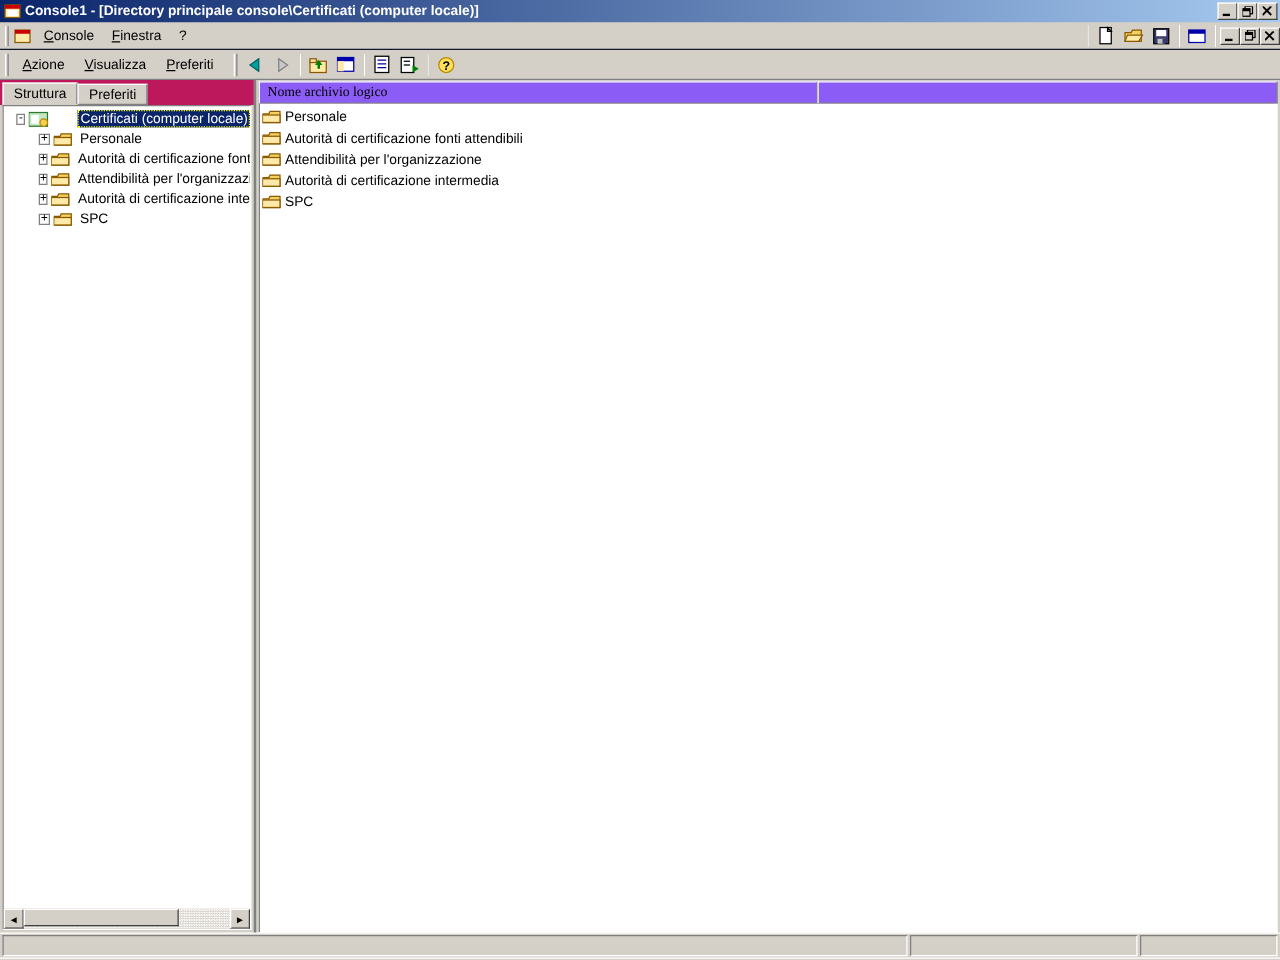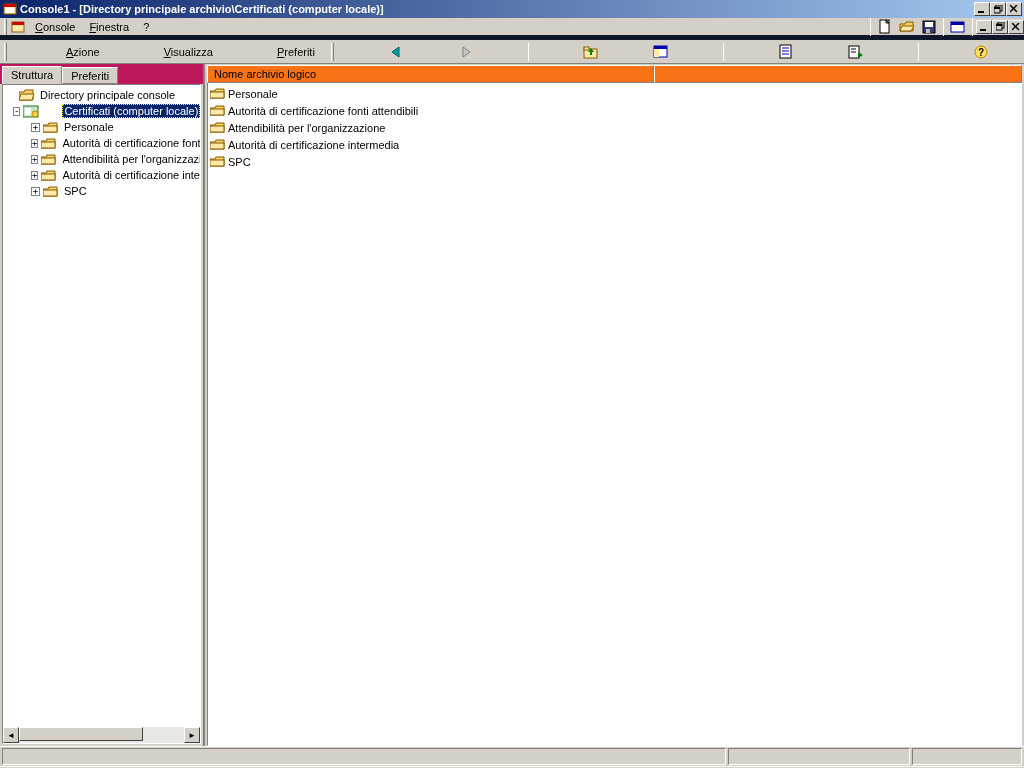--- a/index.html
+++ b/index.html
@@ -2,71 +2,71 @@
 <html><head>
 <meta charset="utf-8">
 <style>
 * { box-sizing: border-box; margin: 0; padding: 0; }
 html, body { width: 1024px; height: 768px; overflow: hidden; font-family: Tahoma, "MS Sans Serif", sans-serif; font-size: 11px; background: #d4d0c8; }
 .titlebar { height: 18px; background: linear-gradient(to right, #0a246a 0%, #a6caf0 100%); color: #fff; display: flex; align-items: center; padding: 0 2px; }
 .titlebar .icon { margin: 0 3px 0 1px; }
 .titlebar .title { font-weight: bold; flex: 1; white-space: nowrap; overflow: hidden; }
 .titlebar .winbtns { display: flex; gap: 0; }
 .winbtn { width: 16px; height: 14px; background: #d4d0c8; border: 1px solid; border-color: #fff #404040 #404040 #fff; display: flex; align-items: center; justify-content: center; font-family: Marlett, Arial; font-size: 9px; color: #000; cursor: default; }
-.menubar { height: 22px; background: #d4d0c8; display: flex; align-items: center; border-bottom: 5px solid #0f172a; padding-left: 4px; }
+.menubar { height: 22px; background: #d4d0c8; display: flex; align-items: center; border-bottom: 1px solid #0f172a; padding-left: 4px; }
 .menubar .grip { width: 3px; height: 16px; border-left: 1px solid #fff; border-right: 1px solid #808080; margin-right: 4px; }
 .menubar .icon { margin-right: 3px; }
 .menu-item { padding: 2px 7px; cursor: default; }
 .menu-item u { text-decoration: underline; }
 .menubar .spacer { flex: 1; }
 .tbbtn { width: 22px; height: 20px; display: flex; align-items: center; justify-content: center; cursor: default; }
 .tbsep { width: 1px; height: 18px; background: #808080; border-right: 1px solid #fff; margin: 0 3px; }
 .toolbar2 { height: 24px; background: #d4d0c8; display: flex; align-items: center; border-bottom: 1px solid #808080; }
-.toolbar2 .section { display: flex; align-items: center; height: 100%; padding: 0 4px; gap: 48px; }
+.toolbar2 .section { display: flex; align-items: center; height: 100%; padding: 0 4px; }
 .toolbar2 .section .grip { width:3px; height:18px; border-left:1px solid #fff; border-right:1px solid #808080; margin-right:3px;}
 .toolbar2 .menu-item { padding: 3px 8px; }
 .mainarea { height: 682px; display: flex; background: #d4d0c8; }
 .leftpane { width: 205px; display: flex; flex-direction: column; border-right: 2px solid #808080; }
 .tabs { height: 20px; display: flex; align-items: flex-end; padding-left: 2px; background:#be185d; }
 .tab { padding: 2px 8px; border: 1px solid; border-color: #fff #808080 #d4d0c8 #fff; background: #d4d0c8; position: relative; cursor: default; }
 .tab.inactive { height: 17px; border-bottom-color: #808080; background:#d4d0c8; margin-top:2px;}
 .tree { flex: 1; background: #fff; border: 1px solid; border-color: #808080 #fff #fff #808080; margin: 0 2px 2px 2px; overflow: hidden; padding-top: 2px; position: relative; }
 .tree-row { display: flex; align-items: center; height: 16px; white-space: nowrap; cursor: default; }
 .tree-row .pm { width: 9px; height: 9px; border: 1px solid #808080; background: #fff; display: flex; align-items: center; justify-content: center; font-size: 9px; line-height: 7px; color: #000; margin-right: 3px; font-family: monospace; }
 .tree-row .spacer-pm { width: 11px; margin-right: 3px; }
 .tree-row .fold { margin-right: 3px; flex-shrink: 0; }
 .tree-row .lbl { padding: 1px 2px; }
 .tree-row .lbl.sel { background: #0a246a; color: #fff; border: 1px dotted #ff0; padding: 0 1px; margin-left: 20px; }
 .tree-scroll-h { position: absolute; bottom: 0; left: 0; right: 0; height: 16px; background: #d4d0c8; display: flex; }
 .sbtn { width: 16px; height: 16px; background: #d4d0c8; border: 1px solid; border-color: #fff #404040 #404040 #fff; display:flex; align-items:center; justify-content:center; font-size:8px;}
 .strack { flex: 1; background: repeating-conic-gradient(#fff 0% 25%, #d4d0c8 0% 50%) 50% / 2px 2px; position:relative; }
 .sthumb { height:14px; background:#d4d0c8; border: 1px solid; border-color: #fff #404040 #404040 #fff; position:absolute; top:0;}
 .rightpane { flex: 1; display: flex; flex-direction: column; padding: 0 2px; }
 .listhdr { height: 18px; display: flex; margin-top: 1px; }
-.listhdr .col { background: #f97316; border: 1px solid; border-color: #fff #808080 #808080 #fff; padding: 2px 6px; cursor: default; }
+.listhdr .col { background: #8b5cf6; border: 1px solid; border-color: #fff #808080 #808080 #fff; padding: 2px 6px; cursor: default; font-family: Liberation Serif, serif; }
 .listbody { flex: 1; background: #fff; border: 1px solid; border-color: #808080 #fff #fff #808080; border-top:none; overflow:hidden; padding-top:2px;}
 .list-row { display: flex; align-items: center; height: 17px; padding-left: 2px; cursor: default; }
 .list-row .fold { margin-right: 2px; }
 .statusbar { height: 20px; background:#d4d0c8; border-top:1px solid #fff; display:flex; padding:1px 2px; gap:2px;}
 .statusbar .cell { border:1px solid; border-color:#808080 #fff #fff #808080; }
 .taskbar { height: 26px; background: #d4d0c8; border-top: 1px solid #fff; display: flex; align-items: center; padding: 2px; }
 svg { display:block; }
 </style>
 </head>
 <body>
 
 <div class="titlebar">
   <span class="icon">
     <svg width="14" height="14">
         <rect x="1" y="2" width="12" height="10" fill="#ffe9a8" stroke="#8a5a00"></rect>
         <rect x="1" y="2" width="12" height="3" fill="#c00"></rect>
         <rect x="3" y="6" width="8" height="5" fill="#fff"></rect>
       </svg>
   </span>
-  <span class="title">Console1 - [Directory principale archivio\Certificati (computer locale)]</span>
+  <span class="title">Console1 - [Directory principale console\Certificati (computer locale)]</span>
   <div class="winbtns">
     <div class="winbtn">
         <svg width="8" height="8">
           <rect x="0" y="6" width="6" height="2" fill="#000"></rect>
         </svg>
       </div>
     <div class="winbtn">
         <svg width="9" height="9">
           <rect x="2" y="0" width="6" height="6" fill="none" stroke="#000"></rect>
           <rect x="0" y="2" width="6" height="6" fill="#d4d0c8" stroke="#000"></rect>
@@ -204,30 +204,20 @@
   </div>
 </div>
 
 <div class="mainarea">
   <div class="leftpane">
     <div class="tabs">
       <div class="tab">Struttura</div>
       <div class="tab inactive">Preferiti</div>
     </div>
     <div class="tree">
-      <div class="tree-row" style="padding-left:2px;">
-        <span class="spacer-pm"></span>
-        <span class="fold">
-            <svg width="16" height="13">
-              <polygon points="0,3 5,3 6,1 14,1 14,11 0,11" fill="#f3d163" stroke="#8a5a00"></polygon>
-              <polygon points="2,5 15,5 13,11 0,11" fill="#ffe9a8" stroke="#8a5a00"></polygon>
-            </svg>
-          </span>
-        <span class="lbl">Directory principale console</span>
-      </div>
       <div class="tree-row" style="padding-left:10px;">
         <span class="pm">-</span>
         <span class="fold">
             <svg width="16" height="13">
               <rect x="0" y="1" width="15" height="11" fill="#c2e7c2" stroke="#2a7a2a"></rect>
               <rect x="2" y="3" width="6" height="7" fill="#fff"></rect>
               <circle cx="12" cy="9" r="3" fill="#f7cf4a" stroke="#b58a00"></circle>
             </svg>
           </span>
         <span class="lbl sel">Certificati (computer locale)</span>

